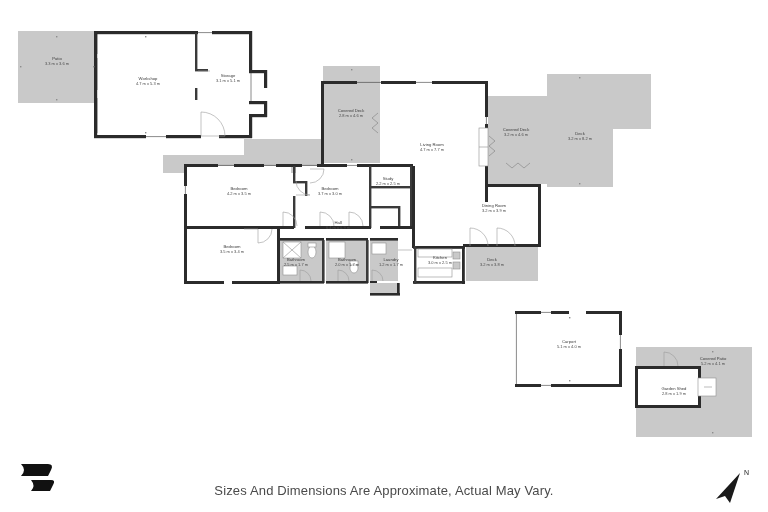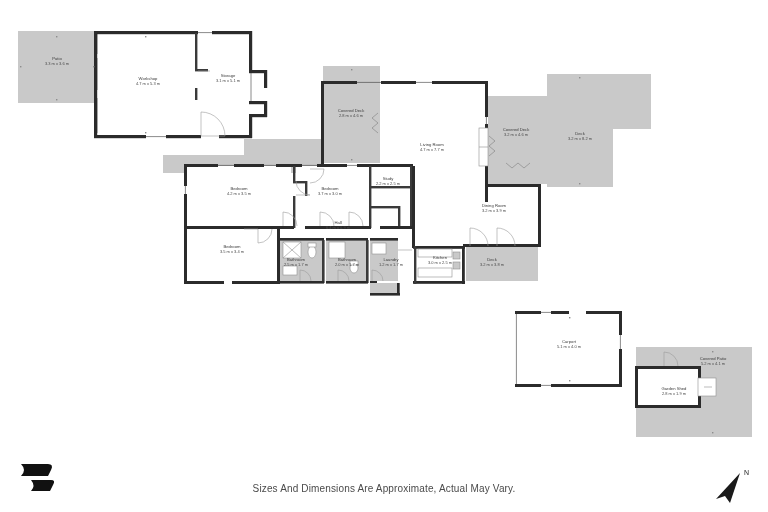--- a/index.html
+++ b/index.html
@@ -5,21 +5,21 @@
   html,body{margin:0;padding:0;background:#ffffff;}
   body{
     width:768px;height:512px;overflow:hidden;
     font-family:"Liberation Sans","DejaVu Sans",sans-serif;
     color:#333;
     position:relative;
   }
   #plan{position:absolute;left:0;top:0;width:768px;height:512px;}
   .footnote{
     position:absolute;left:0;top:483px;width:768px;
-    text-align:center;font-size:10px;color:#4a4a4a;letter-spacing:.15px;
+    text-align:center;font-size:13px;color:#4a4a4a;letter-spacing:.15px;
   }
   .logo-wrap{position:absolute;left:18px;top:461px;width:46px;height:34px;}
   .north-wrap{position:absolute;left:706px;top:466px;width:46px;height:42px;}
   svg{display:block;}
   .rlabel{font-size:4.2px;fill:#3b3b3b;text-anchor:middle;font-family:"Liberation Sans","DejaVu Sans",sans-serif;}
   .rdim{font-size:4.0px;fill:#4a4a4a;text-anchor:middle;font-family:"Liberation Sans","DejaVu Sans",sans-serif;}
 </style>
 </head>
 <body>
 

